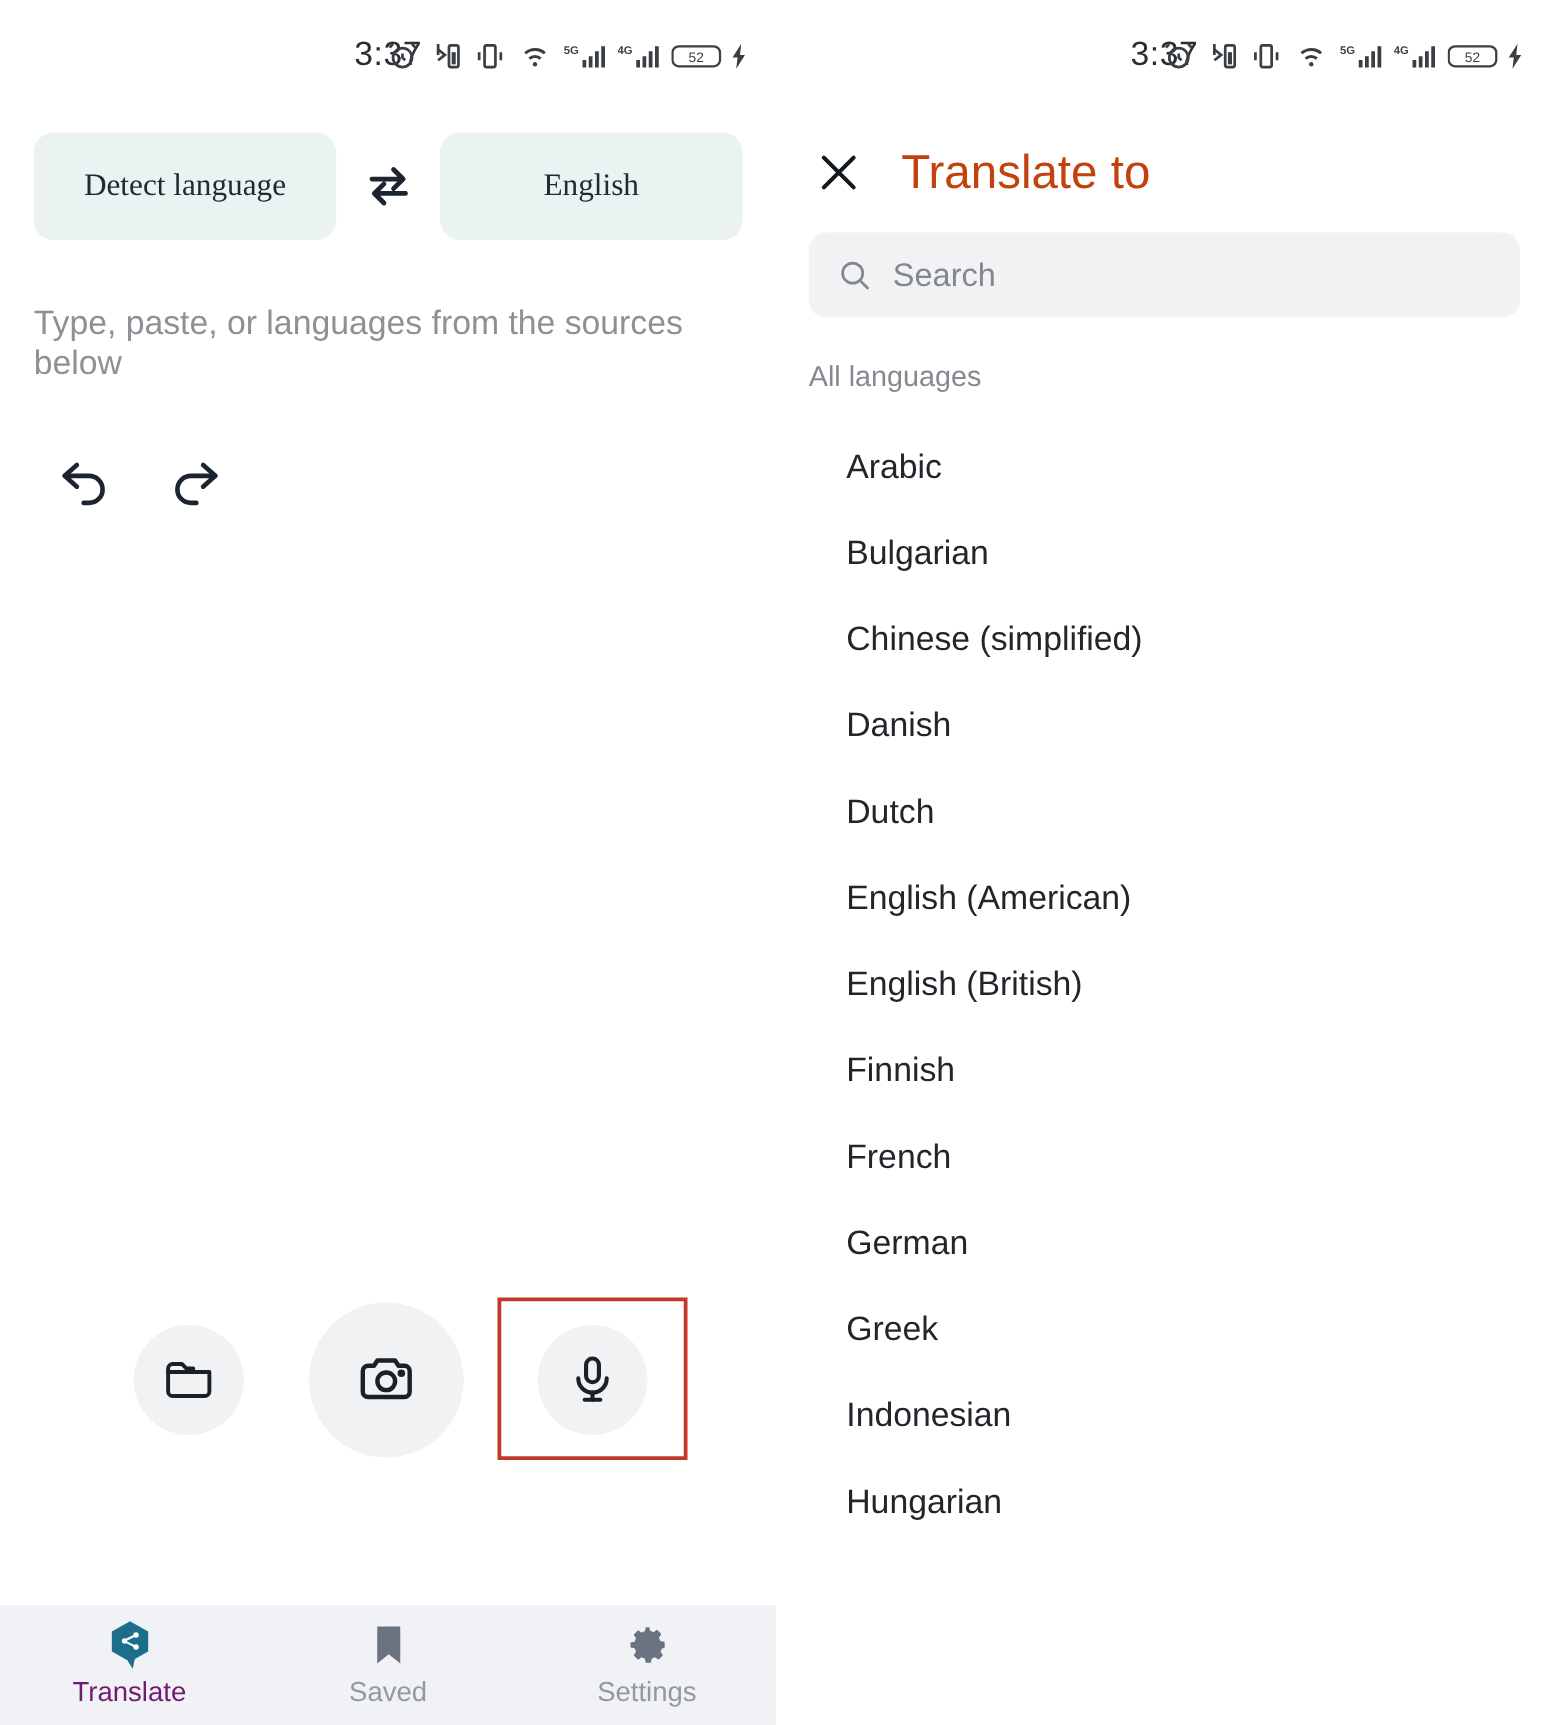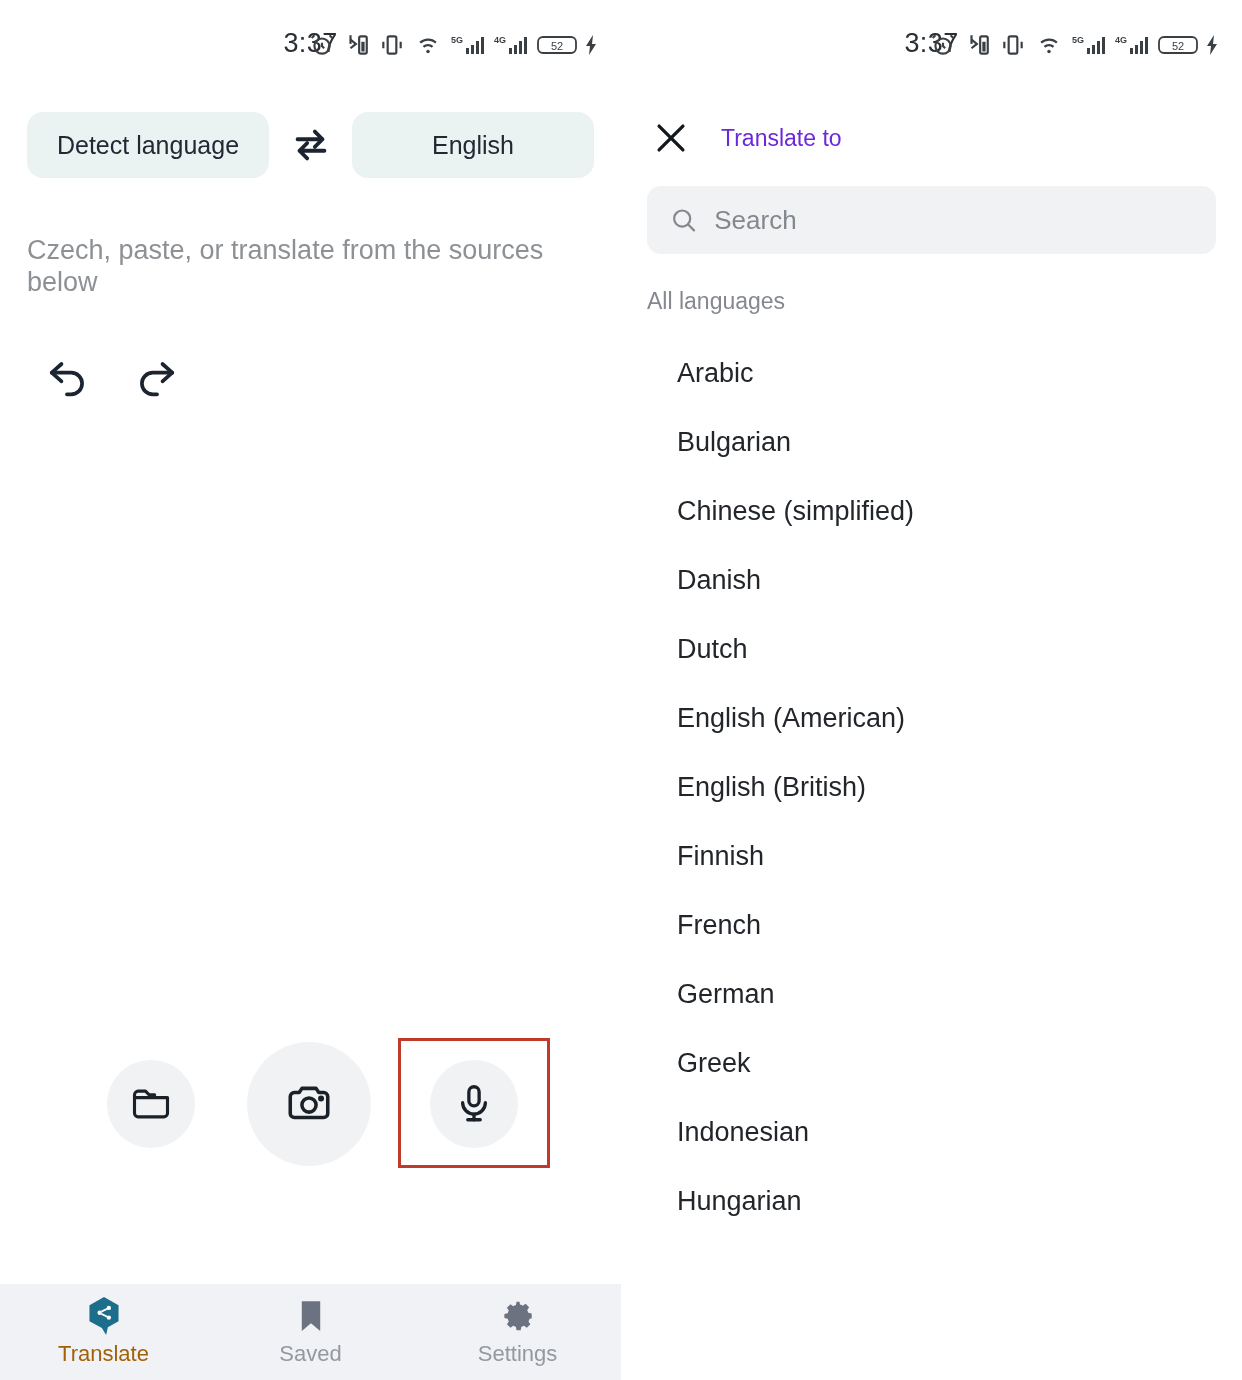--- a/index.html
+++ b/index.html
@@ -59,29 +59,29 @@
   
   .lang-row {
     display: flex;
     align-items: center;
     padding: 18px 27px 0 27px;
     gap: 0;
   }
   .lang-pill {
     background: #eaf2f2;
     border-radius: 16px;
-    height: 66px;
+    height: 86px;
     display: flex;
     align-items: center;
     justify-content: center;
     font-size: 25px;
     color: #202a33;
     cursor: pointer;
     border: none;
-    font-family: Liberation Sans, sans-serif;
+    font-family: Liberation Serif, serif;
   }
   .pill-source { width: 242px; }
   .pill-target { width: 242px; }
   .swap-btn {
     width: 83px;
     height: 78px;
     display: flex;
     align-items: center;
     justify-content: center;
     background: transparent;
@@ -162,42 +162,42 @@
     flex-direction: column;
     align-items: center;
     justify-content: center;
     gap: 6px;
     cursor: pointer;
     background: transparent;
     border: none;
     font-family: "Liberation Sans", sans-serif;
   }
   .nav-label { font-size: 22px; color: #9499a0; }
-  .nav-item.active .nav-label { color: #a16207; }
+  .nav-item.active .nav-label { color: #701a75; }
   .nav-icon { height: 38px; display: flex; align-items: center; }
 
   
   .sheet-header {
     display: flex;
     align-items: center;
     gap: 28px;
     padding: 14px 28px 0 28px;
     height: 86px;
   }
   .close-btn {
     background: transparent;
     border: none;
     cursor: pointer;
     display: flex;
     padding: 0;
     color: #13181d;
   }
   .sheet-title {
-    font-size: 23px;
-    color: #6d28d9;
+    font-size: 38px;
+    color: #c2410c;
   }
   .search-wrap {
     margin: 12px 26px 0 26px;
     height: 68px;
     background: #f1f2f4;
     border-radius: 14px;
     display: flex;
     align-items: center;
     gap: 16px;
     padding: 0 22px;
@@ -290,21 +290,21 @@
       <button class="lang-pill pill-source">Detect language</button>
       <button class="swap-btn">
         <svg width="46" height="46" viewBox="0 0 24 24" fill="none" stroke="currentColor" stroke-width="2" stroke-linecap="round" stroke-linejoin="round">
           <path d="M5 9h13M14 5l4 4-4 4"></path>
             <path d="M19 15H6M10 11l-4 4 4 4"></path>
         </svg>
       </button>
       <button class="lang-pill pill-target">English</button>
     </div>
 
-    <div class="input-placeholder">Czech, paste, or translate from the sources below</div>
+    <div class="input-placeholder">Type, paste, or languages from the sources below</div>
 
     <div class="history-row">
       <button class="hist-btn">
         <svg width="52" height="52" viewBox="0 0 24 24" fill="none" stroke="currentColor" stroke-width="1.7" stroke-linecap="round" stroke-linejoin="round">
           <path d="M9 6 4.5 10 9 14"></path>
             <path d="M4.5 10h9a5 5 0 0 1 0 10h-2"></path>
         </svg>
       </button>
       <button class="hist-btn">
         <svg width="52" height="52" viewBox="0 0 24 24" fill="none" stroke="currentColor" stroke-width="1.7" stroke-linecap="round" stroke-linejoin="round">

